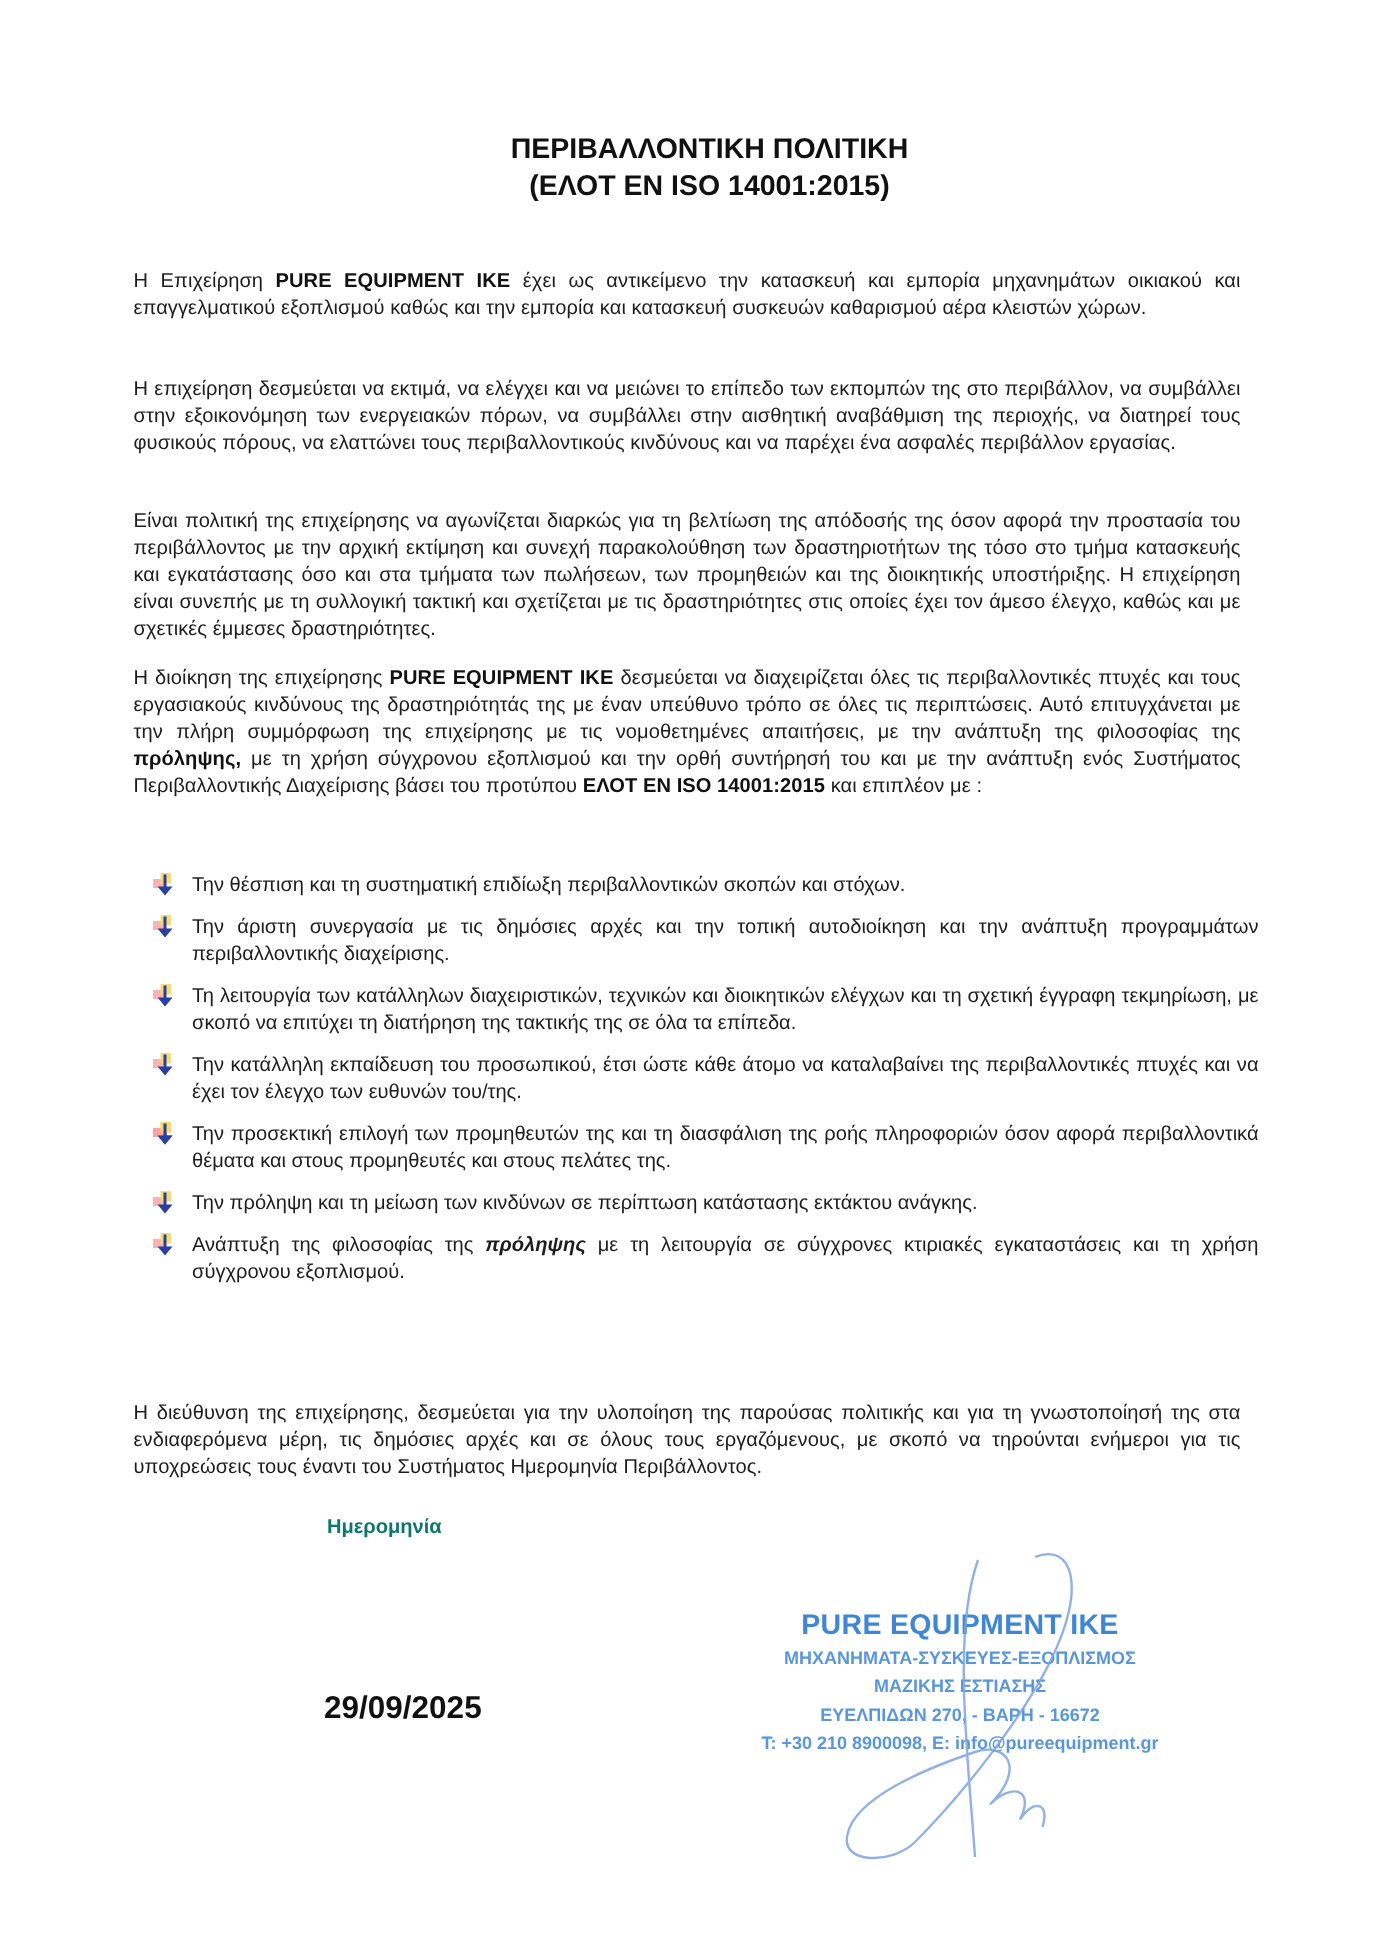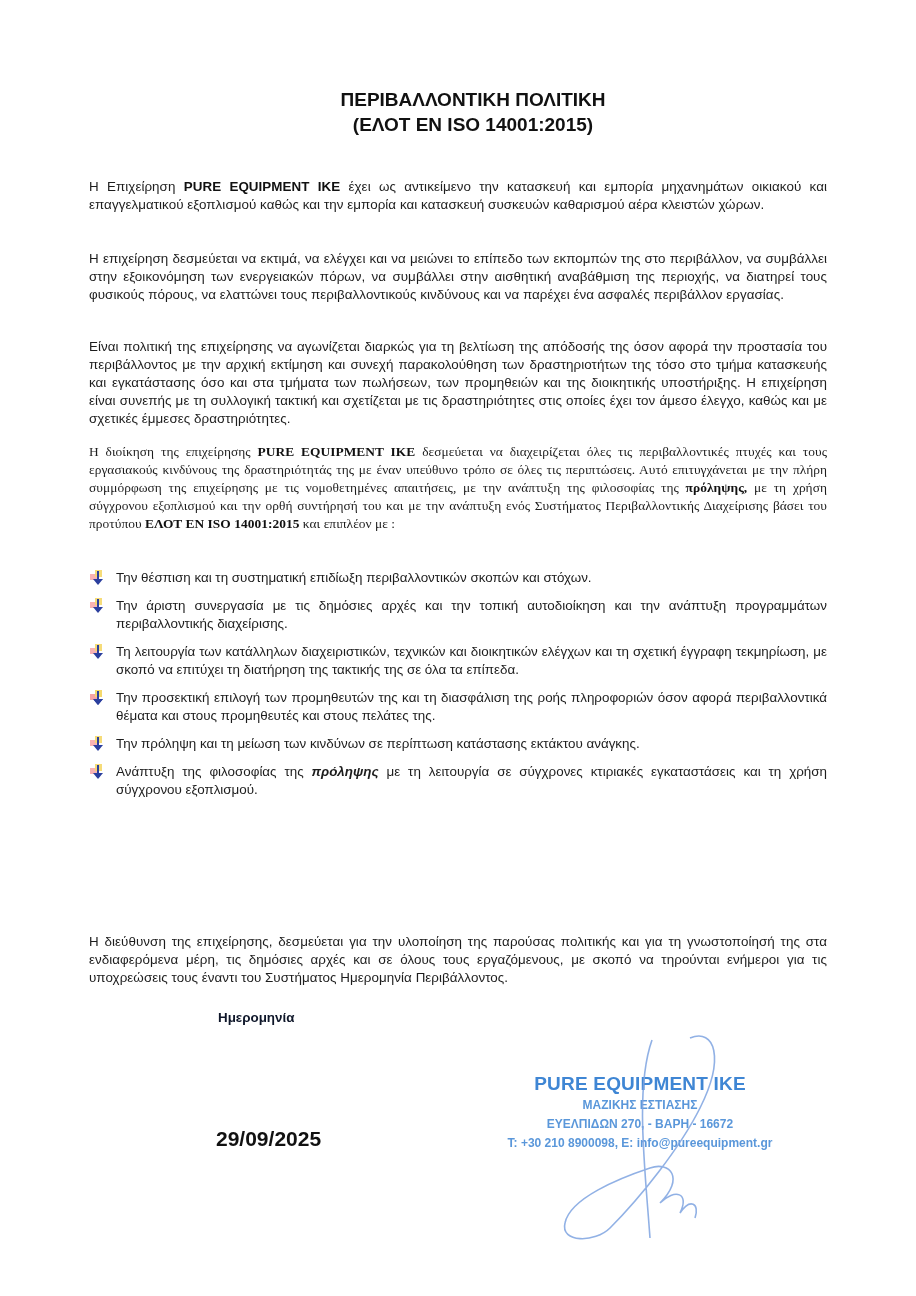--- a/index.html
+++ b/index.html
@@ -6,26 +6,26 @@
   body { width:916px; height:1296px; position:relative; overflow:hidden;
          font-family:"Liberation Sans", sans-serif; color:#1a1a1a; }
   .page { position:absolute; left:0; top:0; width:844px; height:1296px; background:#fff; }
   .title { position:absolute; left:0; width:946px; text-align:center; font-weight:bold;
            font-size:19px; line-height:24px; color:#111; }
   .title.t1 { top:88px; }
   .title.t2 { top:113px; }
   .para { position:absolute; left:89px; width:738px; font-size:13.4px; line-height:18px;
           text-align:justify; color:#1d1d1d; letter-spacing:0.05px; }
   .para b { font-weight:bold; color:#111; }
-  .bullets { position:absolute; left:89px; width:738px; top:569px; margin:0; padding:0; list-style:none; }
+  .bullets { position:absolute; left:89px; width:738px; top:569px; margin:12px; padding:0; list-style:none; }
   .bullet { position:relative; padding-left:27px; font-size:13.4px; line-height:18px;
             text-align:justify; margin-bottom:10px; color:#1d1d1d; }
   .bullet .icon { position:absolute; left:1px; top:1px; width:16px; height:16px; }
   .bullet b i, .bullet i b { font-weight:bold; font-style:italic; }
-  .date-label { position:absolute; left:218px; top:1010px; font-size:13.4px; font-weight:bold; color:#0f172a; }
+  .date-label { position:absolute; left:218px; top:1010px; font-size:13.4px; font-weight:bold; color:#0f766e; }
   .date-value { position:absolute; left:216px; top:1127px; font-size:21px; font-weight:bold; color:#111; }
   .stamp { position:absolute; left:470px; top:1072px; width:340px; text-align:center;
            color:#4a8ed6; font-weight:bold; }
   .stamp .name { font-size:19px; line-height:24px; color:#3f86d4; letter-spacing:0.2px; }
   .stamp .line { font-size:12px; line-height:19px; color:#5a97da; }
   .signature { position:absolute; left:540px; top:1028px; width:200px; height:220px; pointer-events:none; }
 </style>
 </head>
 <body>
 
@@ -35,21 +35,21 @@
   <div class="title t2">(ΕΛΟΤ ΕΝ ISO 14001:2015)</div>
 
   <div class="para" style="top:178px;">
     <span>Η Επιχείρηση </span><b>PURE EQUIPMENT IKE</b><span> έχει ως αντικείμενο την κατασκευή και εμπορία μηχανημάτων οικιακού και επαγγελματικού εξοπλισμού καθώς και την εμπορία και κατασκευή συσκευών καθαρισμού αέρα κλειστών χώρων.</span>
   </div>
 
   <div class="para" style="top:250px;">Η επιχείρηση δεσμεύεται να εκτιμά, να ελέγχει και να μειώνει το επίπεδο των εκπομπών της στο περιβάλλον, να συμβάλλει στην εξοικονόμηση των ενεργειακών πόρων, να συμβάλλει στην αισθητική αναβάθμιση της περιοχής, να διατηρεί τους φυσικούς πόρους, να ελαττώνει τους περιβαλλοντικούς κινδύνους και να παρέχει ένα ασφαλές περιβάλλον εργασίας.</div>
 
   <div class="para" style="top:338px;">Είναι πολιτική της επιχείρησης να αγωνίζεται διαρκώς για τη βελτίωση της απόδοσής της όσον αφορά την προστασία του περιβάλλοντος με την αρχική εκτίμηση και συνεχή παρακολούθηση των δραστηριοτήτων της τόσο στο τμήμα κατασκευής και εγκατάστασης όσο και στα τμήματα των πωλήσεων, των προμηθειών και της διοικητικής υποστήριξης. Η επιχείρηση είναι συνεπής με τη συλλογική τακτική και σχετίζεται με τις δραστηριότητες στις οποίες έχει τον άμεσο έλεγχο, καθώς και με σχετικές έμμεσες δραστηριότητες.</div>
 
-  <div class="para" style="top:443px;font-family:Liberation Serif, serif;">
+  <div class="para" style="top:443px;">
     <span>Η διοίκηση της επιχείρησης </span><b>PURE EQUIPMENT IKE</b><span> δεσμεύεται να διαχειρίζεται όλες τις περιβαλλοντικές πτυχές και τους εργασιακούς κινδύνους της δραστηριότητάς της με έναν υπεύθυνο τρόπο σε όλες τις περιπτώσεις. Αυτό επιτυγχάνεται με την πλήρη συμμόρφωση της επιχείρησης με τις νομοθετημένες απαιτήσεις, με την ανάπτυξη της φιλοσοφίας της </span><b>πρόληψης,</b><span> με τη χρήση σύγχρονου εξοπλισμού και την ορθή συντήρησή του και με την ανάπτυξη ενός Συστήματος Περιβαλλοντικής Διαχείρισης βάσει του προτύπου </span><b>ΕΛΟΤ ΕΝ ISO 14001:2015</b><span> και επιπλέον με :</span>
   </div>
 
   <ul class="bullets">
     <li class="bullet">
       <svg class="icon" viewBox="0 0 16 16">
           <rect x="0" y="4" width="7" height="6" fill="#f7a0a0" opacity="0.8"></rect>
           <rect x="5" y="0" width="7" height="7" fill="#f5d86a" opacity="0.9"></rect>
           <rect x="7" y="1" width="2" height="10" fill="#2b3f9e"></rect>
           <polygon points="3,9 13,9 8,15" fill="#2b3f9e"></polygon>
@@ -66,20 +66,29 @@
       <span>Την άριστη συνεργασία με τις δημόσιες αρχές και την τοπική αυτοδιοίκηση και την ανάπτυξη προγραμμάτων περιβαλλοντικής διαχείρισης.</span>
     </li>
     <li class="bullet">
       <svg class="icon" viewBox="0 0 16 16">
           <rect x="0" y="4" width="7" height="6" fill="#f7a0a0" opacity="0.8"></rect>
           <rect x="5" y="0" width="7" height="7" fill="#f5d86a" opacity="0.9"></rect>
           <rect x="7" y="1" width="2" height="10" fill="#2b3f9e"></rect>
           <polygon points="3,9 13,9 8,15" fill="#2b3f9e"></polygon>
         </svg>
       <span>Τη λειτουργία των κατάλληλων διαχειριστικών, τεχνικών και διοικητικών ελέγχων και τη σχετική έγγραφη τεκμηρίωση, με σκοπό να επιτύχει τη διατήρηση της τακτικής της σε όλα τα επίπεδα.</span>
+    </li>
+    <li class="bullet">
+      <svg class="icon" viewBox="0 0 16 16">
+          <rect x="0" y="4" width="7" height="6" fill="#f7a0a0" opacity="0.8"></rect>
+          <rect x="5" y="0" width="7" height="7" fill="#f5d86a" opacity="0.9"></rect>
+          <rect x="7" y="1" width="2" height="10" fill="#2b3f9e"></rect>
+          <polygon points="3,9 13,9 8,15" fill="#2b3f9e"></polygon>
+        </svg>
+      <span>Την κατάλληλη εκπαίδευση του προσωπικού, έτσι ώστε κάθε άτομο να καταλαβαίνει της περιβαλλοντικές πτυχές και να έχει τον έλεγχο των ευθυνών του/της.</span>
     </li>
     <li class="bullet">
       <svg class="icon" viewBox="0 0 16 16">
           <rect x="0" y="4" width="7" height="6" fill="#f7a0a0" opacity="0.8"></rect>
           <rect x="5" y="0" width="7" height="7" fill="#f5d86a" opacity="0.9"></rect>
           <rect x="7" y="1" width="2" height="10" fill="#2b3f9e"></rect>
           <polygon points="3,9 13,9 8,15" fill="#2b3f9e"></polygon>
         </svg>
     </li>
     <li class="bullet">
@@ -111,20 +120,21 @@
     </li>
   </ul>
 
   <div class="para" style="top:933px;">Η διεύθυνση της επιχείρησης, δεσμεύεται για την υλοποίηση της παρούσας πολιτικής και για τη γνωστοποίησή της στα ενδιαφερόμενα μέρη, τις δημόσιες αρχές και σε όλους τους εργαζόμενους, με σκοπό να τηρούνται ενήμεροι για τις υποχρεώσεις τους έναντι του Συστήματος Ημερομηνία Περιβάλλοντος.</div>
 
   <div class="date-label">Ημερομηνία</div>
   <div class="date-value">29/09/2025</div>
 
   <div class="stamp">
     <div class="name">PURE EQUIPMENT IKE</div>
+    <div class="line">ΜΗΧΑΝΗΜΑΤΑ-ΣΥΣΚΕΥΕΣ-ΕΞΟΠΛΙΣΜΟΣ</div>
     <div class="line">ΜΑΖΙΚΗΣ ΕΣΤΙΑΣΗΣ</div>
     <div class="line">ΕΥΕΛΠΙΔΩΝ 270, - ΒΑΡΗ - 16672</div>
     <div class="line">T: +30 210 8900098, E: info@pureequipment.gr</div>
   </div>
 
   <svg class="signature" viewBox="0 0 200 220">
     <path d="M150,10 C175,0 185,30 160,80 C140,120 100,170 70,200 C55,215 20,215 25,195 C30,170 80,150 110,140 C130,133 145,150 120,175 M120,175 C135,160 150,165 140,185 C150,170 160,175 155,190 M112,12 C95,60 105,140 110,210" fill="none" stroke="#7ea3e0" stroke-width="1.6" opacity="0.85"></path>
   </svg>
 
 </div>

